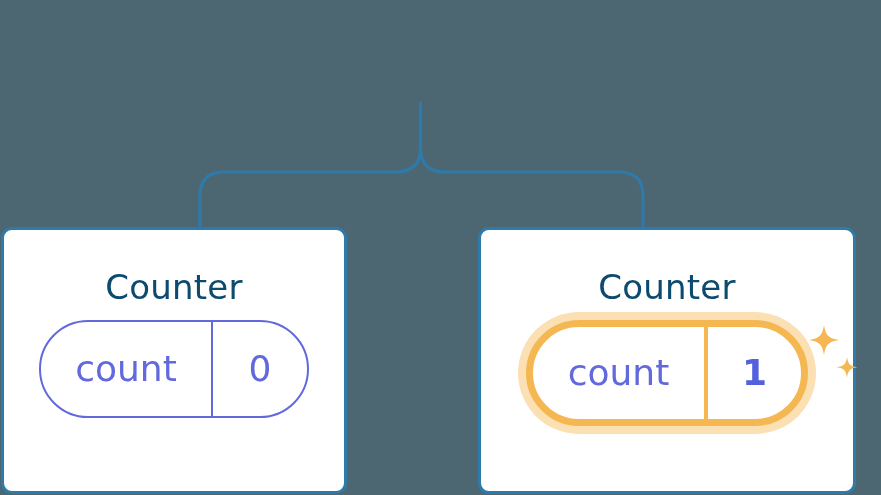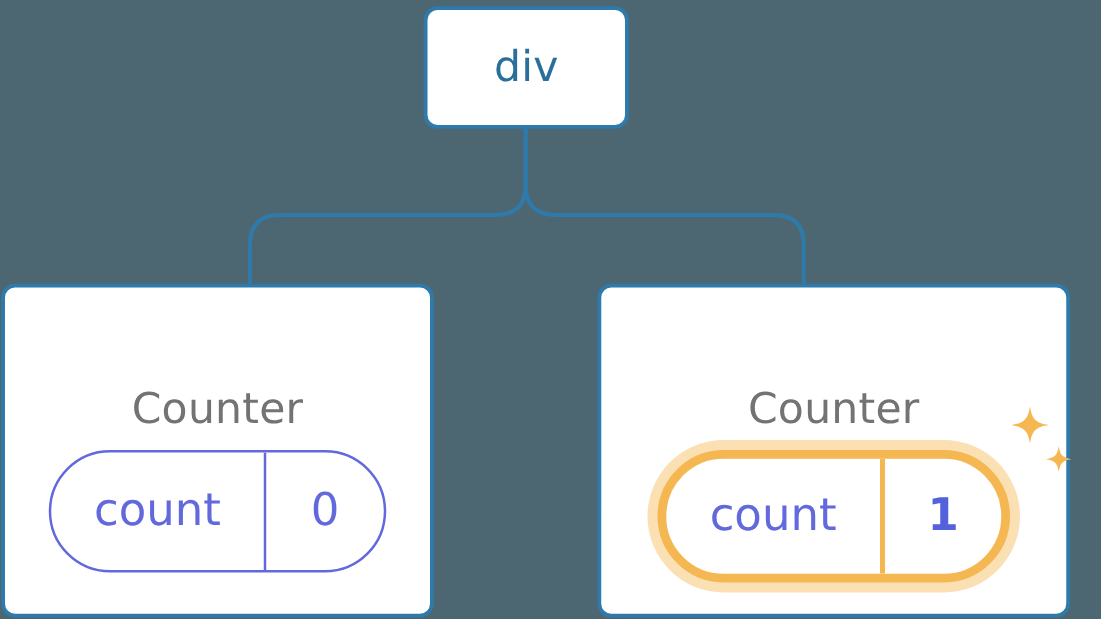--- a/index.html
+++ b/index.html
@@ -64,24 +64,24 @@
     display: flex;
     flex-direction: column;
     align-items: center;
   }
 
   .card-left  { left: 1px;   top: 227px; width: 346px; height: 267px; }
   .card-right { left: 478px; top: 227px; width: 378px; height: 267px; }
 
   .card .node-title {
     font-size: 34px;
-    color: #737373;
+    color: #0c4a6e;
     letter-spacing: 0.2px;
     line-height: 1;
-    margin-top: 80px;
+    margin-top: 40px;
   }
 
   
   .pill-wrap {
     position: relative;
     margin-top: 16px;
     display: flex;
     align-items: center;
     justify-content: center;
   }
@@ -180,23 +180,20 @@
 <body>
 
 <div id="stage">
 
   <svg id="edges" viewBox="0 0 881 495" width="881" height="495" fill="none">
 
     <path d="M 420.5 103 L 420.5 148 Q 420.5 172 396 172 L 224 172 Q 200 172 200 196 L 200 227" stroke="#2e7bab" stroke-width="3.2" fill="none" stroke-linecap="round"></path>
     <path d="M 420.5 103 L 420.5 148 Q 420.5 172 445 172 L 619 172 Q 643 172 643 196 L 643 227" stroke="#2e7bab" stroke-width="3.2" fill="none" stroke-linecap="round"></path>
   </svg>
 
-  <div class="node-root">
-    <span class="node-title">div</span>
-  </div>
 
   <div class="card card-left">
     <span class="node-title">Counter</span>
 
     <div class="pill-wrap">
       <div class="pill pill-normal">
         <div class="pill-key">
           <span class="pill-key-text">count</span>
         </div>
         <div class="pill-val">

